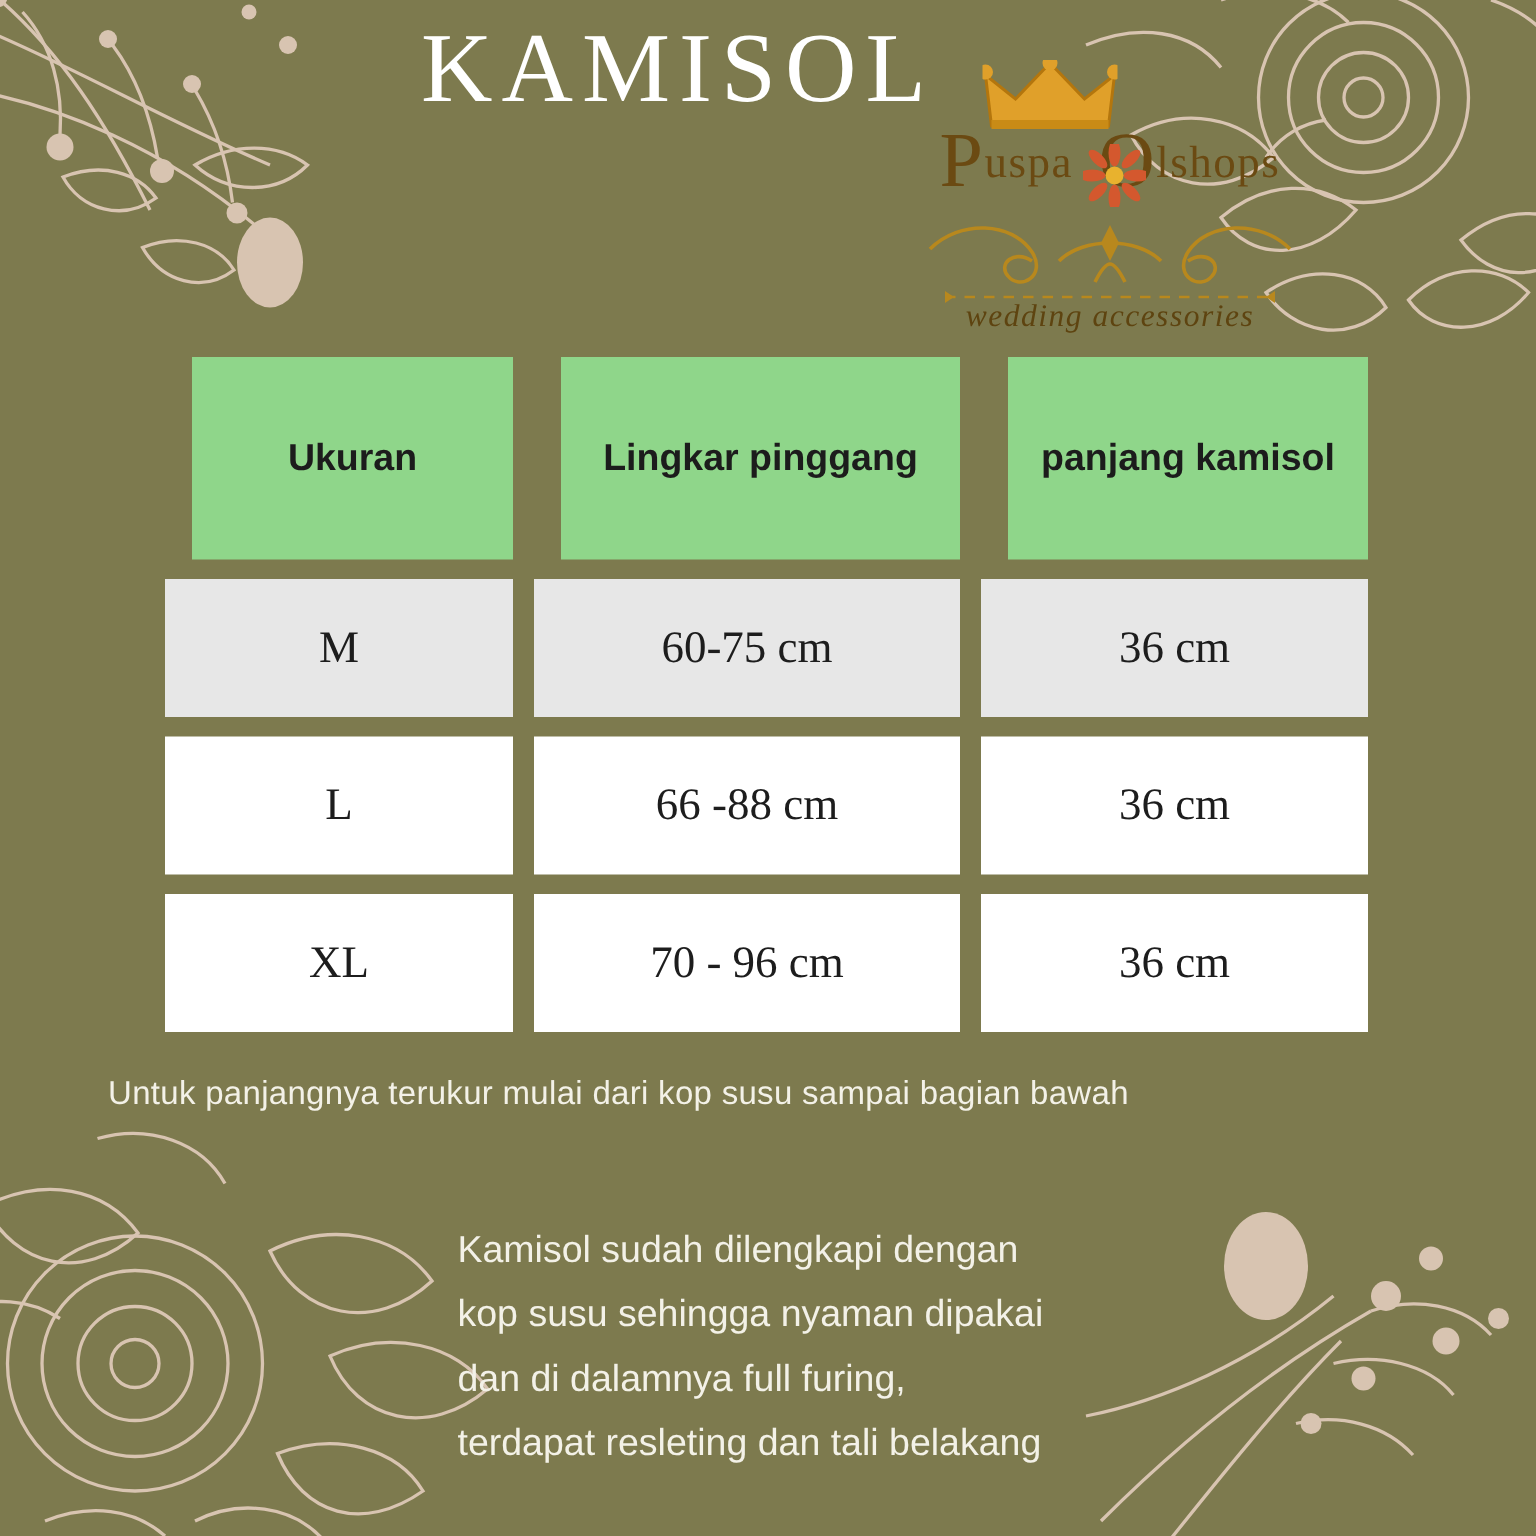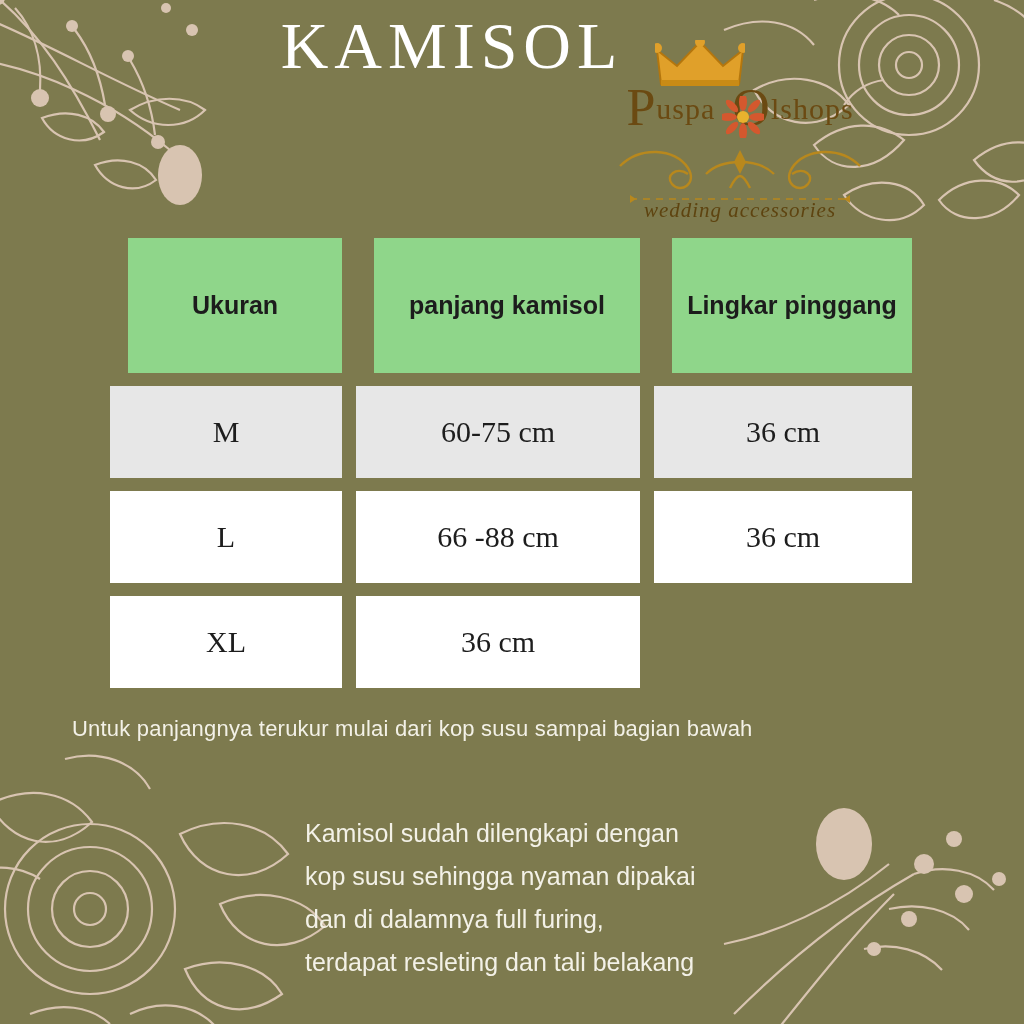--- a/index.html
+++ b/index.html
@@ -309,32 +309,33 @@
           <polygon points="220,1 214,5 220,9" fill="#b8881d"></polygon>
         </svg>
       </div>
 
       <div class="tagline">wedding accessories</div>
     </div>
   </div>
 
   <div class="table">
     <div class="cell head">Ukuran</div>
+    <div class="cell head">Lingkar pinggang</div>
     <div class="cell head">panjang kamisol</div>
-    <div class="cell head">Lingkar pinggang</div>
 
     <div class="cell body shade">M</div>
     <div class="cell body shade">60-75 cm</div>
     <div class="cell body shade">36 cm</div>
 
     <div class="cell body plain">L</div>
     <div class="cell body plain">66 -88 cm</div>
     <div class="cell body plain">36 cm</div>
 
     <div class="cell body plain">XL</div>
+    <div class="cell body plain">70 - 96 cm</div>
     <div class="cell body plain">36 cm</div>
   </div>
 
   <div class="note-main">Untuk panjangnya terukur mulai dari kop susu sampai bagian bawah</div>
 
   <div class="note-block">
     <div>Kamisol sudah dilengkapi dengan</div>
     <div>kop susu sehingga nyaman dipakai</div>
     <div>dan di dalamnya full furing,</div>
     <div>terdapat resleting dan tali belakang</div>

